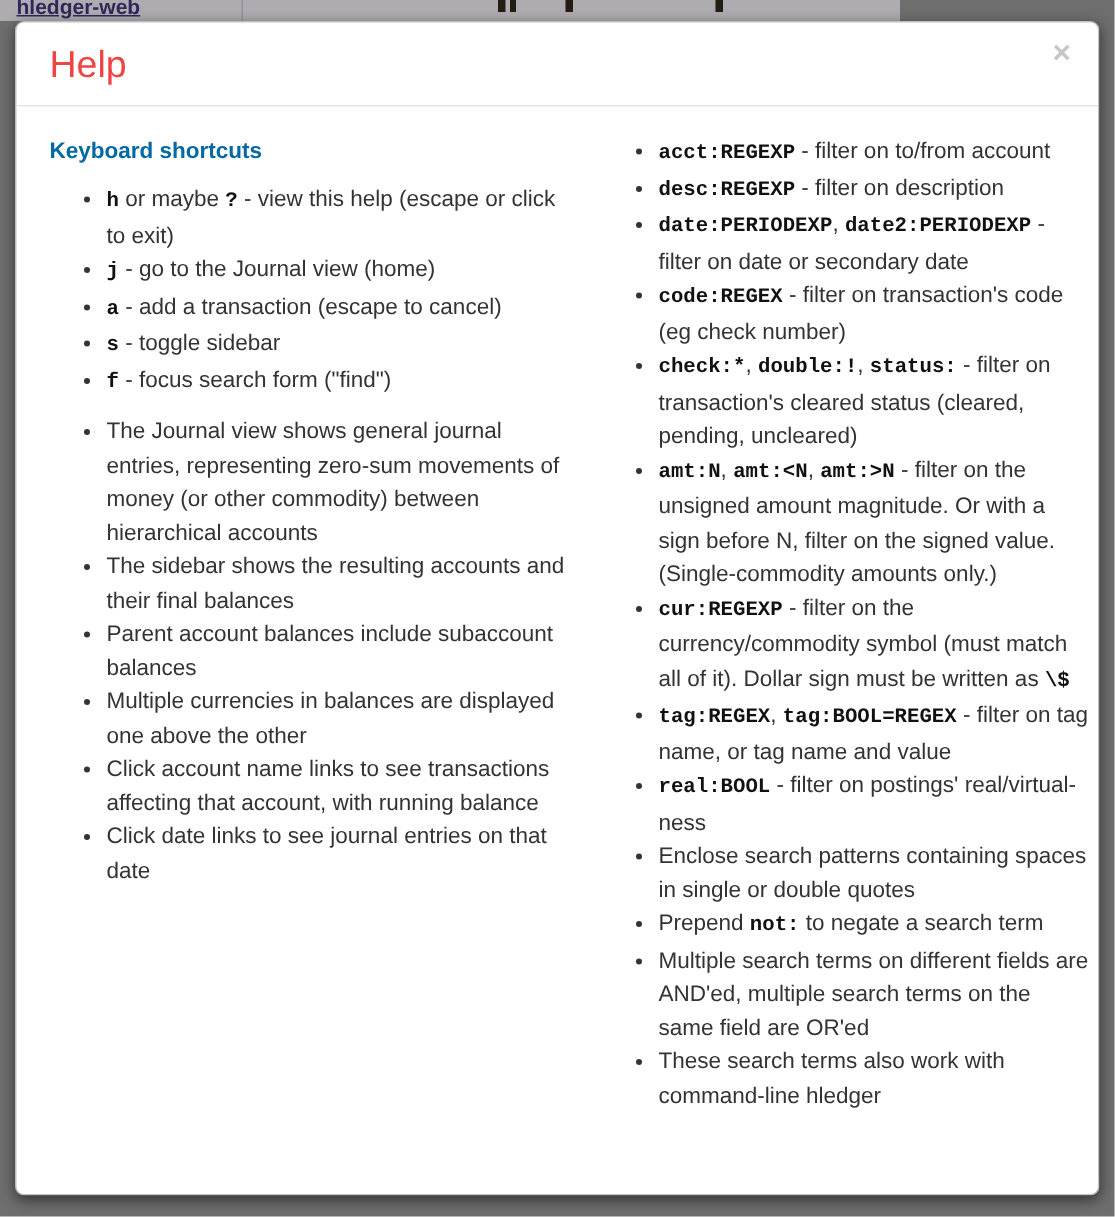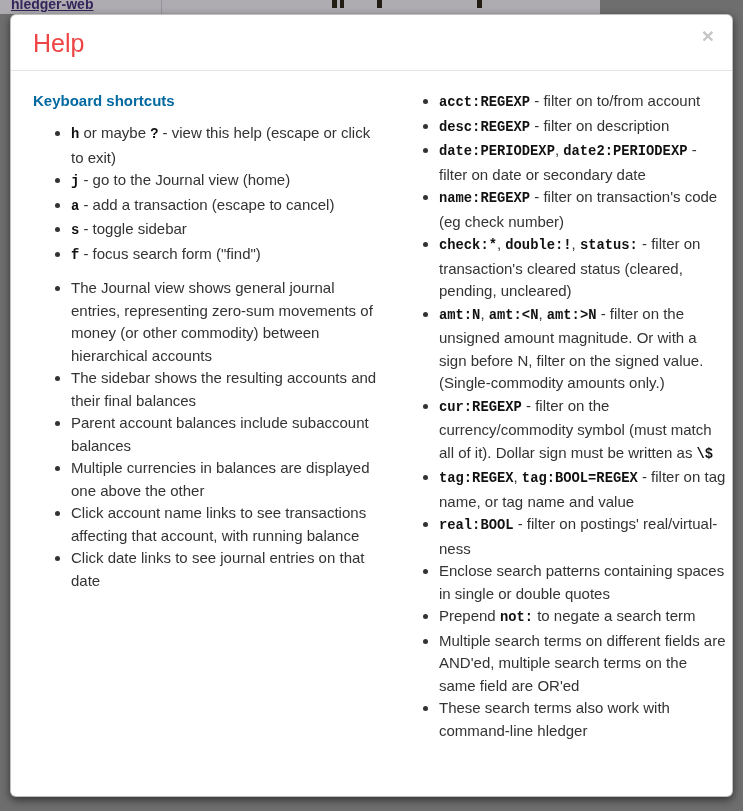--- a/index.html
+++ b/index.html
@@ -96,21 +96,21 @@
             <li>Click date links to see journal entries on that date</li>
           </ul>
       </div>
     </div>
     <div class="col-right">
       <div>
         <ul class="help-list">
             <li><code>acct:REGEXP</code> - filter on to/from account</li>
             <li><code>desc:REGEXP</code> - filter on description</li>
             <li><code>date:PERIODEXP</code>, <code>date2:PERIODEXP</code> - filter on date or secondary date</li>
-            <li><code>name:REGEXP</code> - filter on transaction's code (eg check number)</li>
+            <li><code>code:REGEX</code> - filter on transaction's code (eg check number)</li>
             <li><code>check:*</code>, <code>double:!</code>, <code>status:</code> - filter on transaction's cleared status (cleared, pending, uncleared)</li>
             <li><code>amt:N</code>, <code>amt:&lt;N</code>, <code>amt:&gt;N</code> - filter on the unsigned amount magnitude. Or with a sign before N, filter on the signed value. (Single-commodity amounts only.)</li>
             <li><code>cur:REGEXP</code> - filter on the currency/commodity symbol (must match all of it). Dollar sign must be written as <code>\$</code></li>
             <li><code>tag:REGEX</code>, <code>tag:BOOL=REGEX</code> - filter on tag name, or tag name and value</li>
             <li><code>real:BOOL</code> - filter on postings' real/virtual-ness</li>
             <li>Enclose search patterns containing spaces in single or double quotes</li>
             <li>Prepend <code>not:</code> to negate a search term</li>
             <li>Multiple search terms on different fields are AND'ed, multiple search terms on the same field are OR'ed</li>
             <li>These search terms also work with command-line hledger</li>
           </ul>

